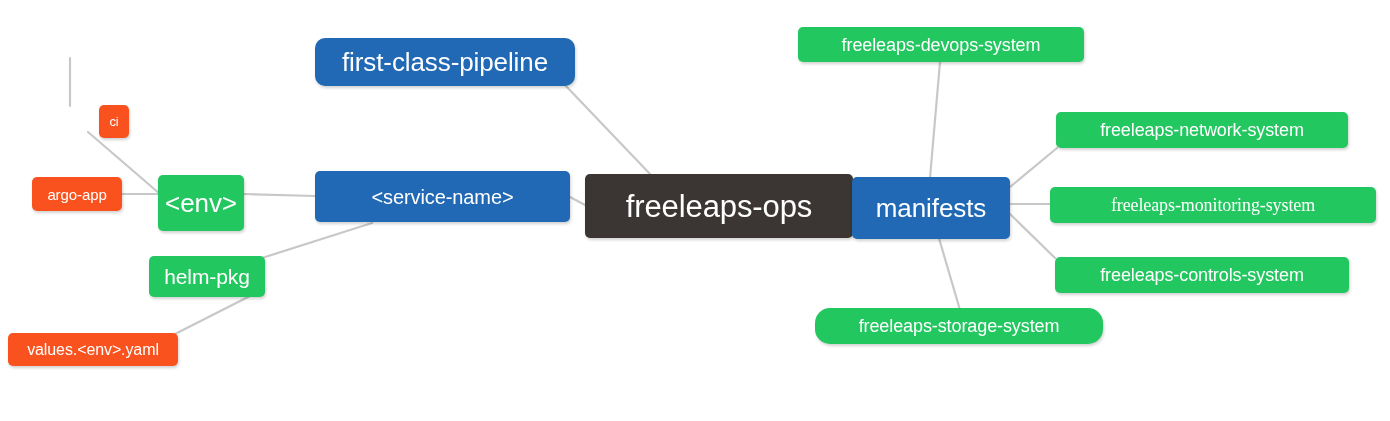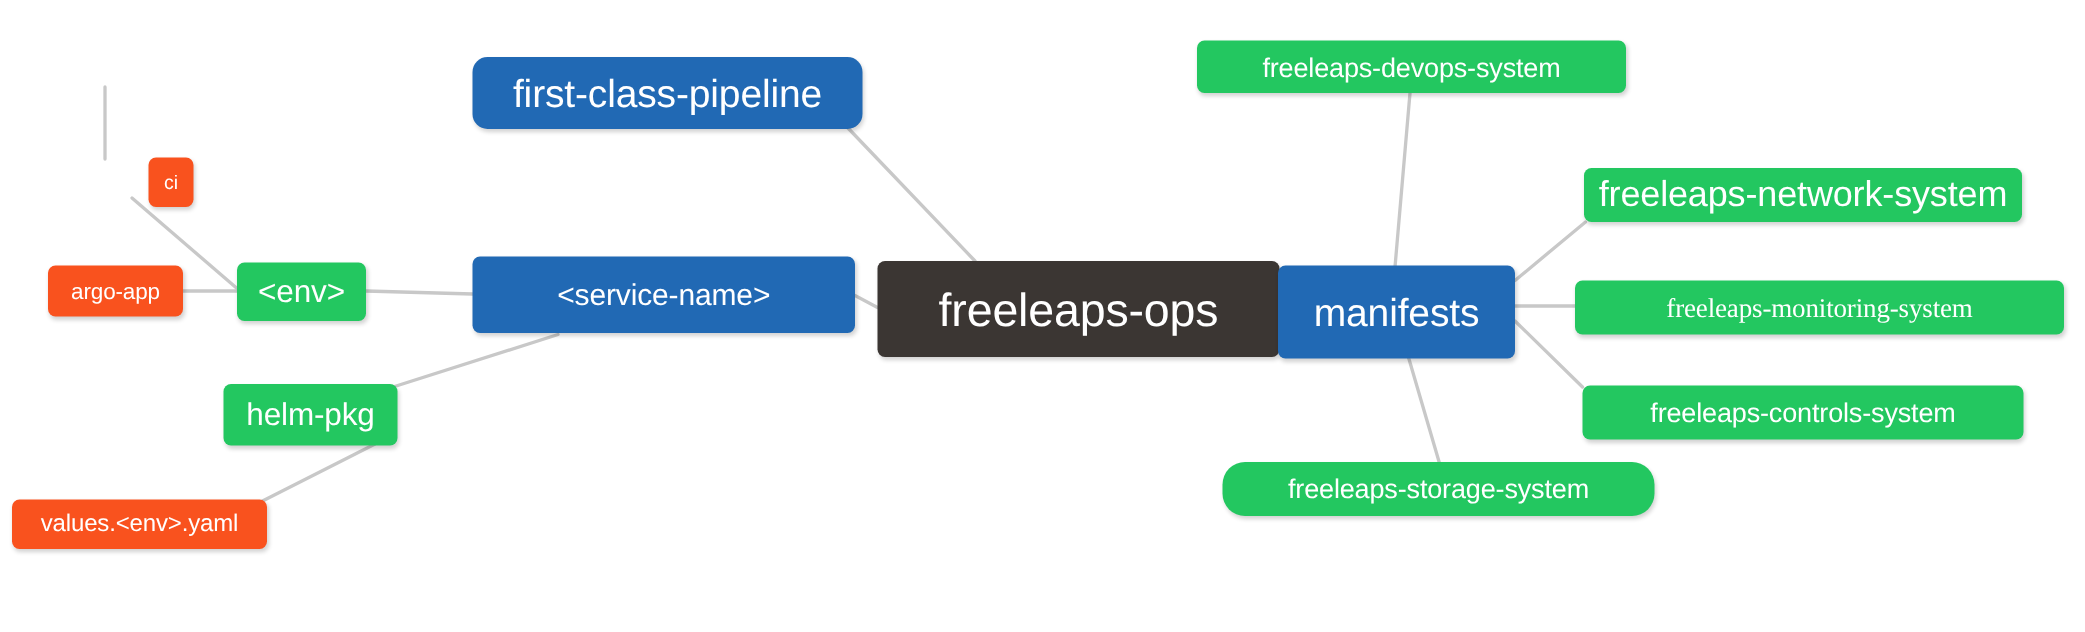--- a/index.html
+++ b/index.html
@@ -71,21 +71,21 @@
 
 
   <div class="node n-red" style="left:55px; top:105px; width:30px; height:33px; font-size:13px;margin-left:44px;">
     <span>ci</span>
   </div>
 
   <div class="node n-red" style="left:32px; top:177px; width:90px; height:34px; font-size:15px;align-items:center;">
     <span>argo-app</span>
   </div>
 
-  <div class="node n-green" style="left:158px; top:175px; width:86px; height:39px; font-size:21px;">
+  <div class="node n-green" style="left:158px; top:175px; width:86px; height:56px; font-size:26px;">
     <span>&lt;env&gt;</span>
   </div>
 
   <div class="node n-green" style="left:149px; top:256px; width:116px; height:41px; font-size:21px;">
     <span>helm-pkg</span>
   </div>
 
   <div class="node n-red" style="left:8px; top:333px; width:170px; height:33px; font-size:16px;">
     <span>values.&lt;env&gt;.yaml</span>
   </div>
@@ -103,21 +103,21 @@
   </div>
 
   <div class="node n-blue" style="left:852px; top:177px; width:158px; height:62px; font-size:26px;">
     <span>manifests</span>
   </div>
 
   <div class="node n-green" style="left:798px; top:27px; width:286px; height:35px; font-size:18px;justify-content:center;">
     <span>freeleaps-devops-system</span>
   </div>
 
-  <div class="node n-green" style="left:1056px; top:112px; width:292px; height:36px; font-size:24px;">
+  <div class="node n-green" style="left:1056px; top:112px; width:292px; height:36px; font-size:18px;">
     <span>freeleaps-network-system</span>
   </div>
 
   <div class="node n-green" style="left:1050px; top:187px; width:326px; height:36px; font-size:18px;font-family:Liberation Serif, serif;">
     <span>freeleaps-monitoring-system</span>
   </div>
 
   <div class="node n-green" style="left:1055px; top:257px; width:294px; height:36px; font-size:18px;">
     <span>freeleaps-controls-system</span>
   </div>

